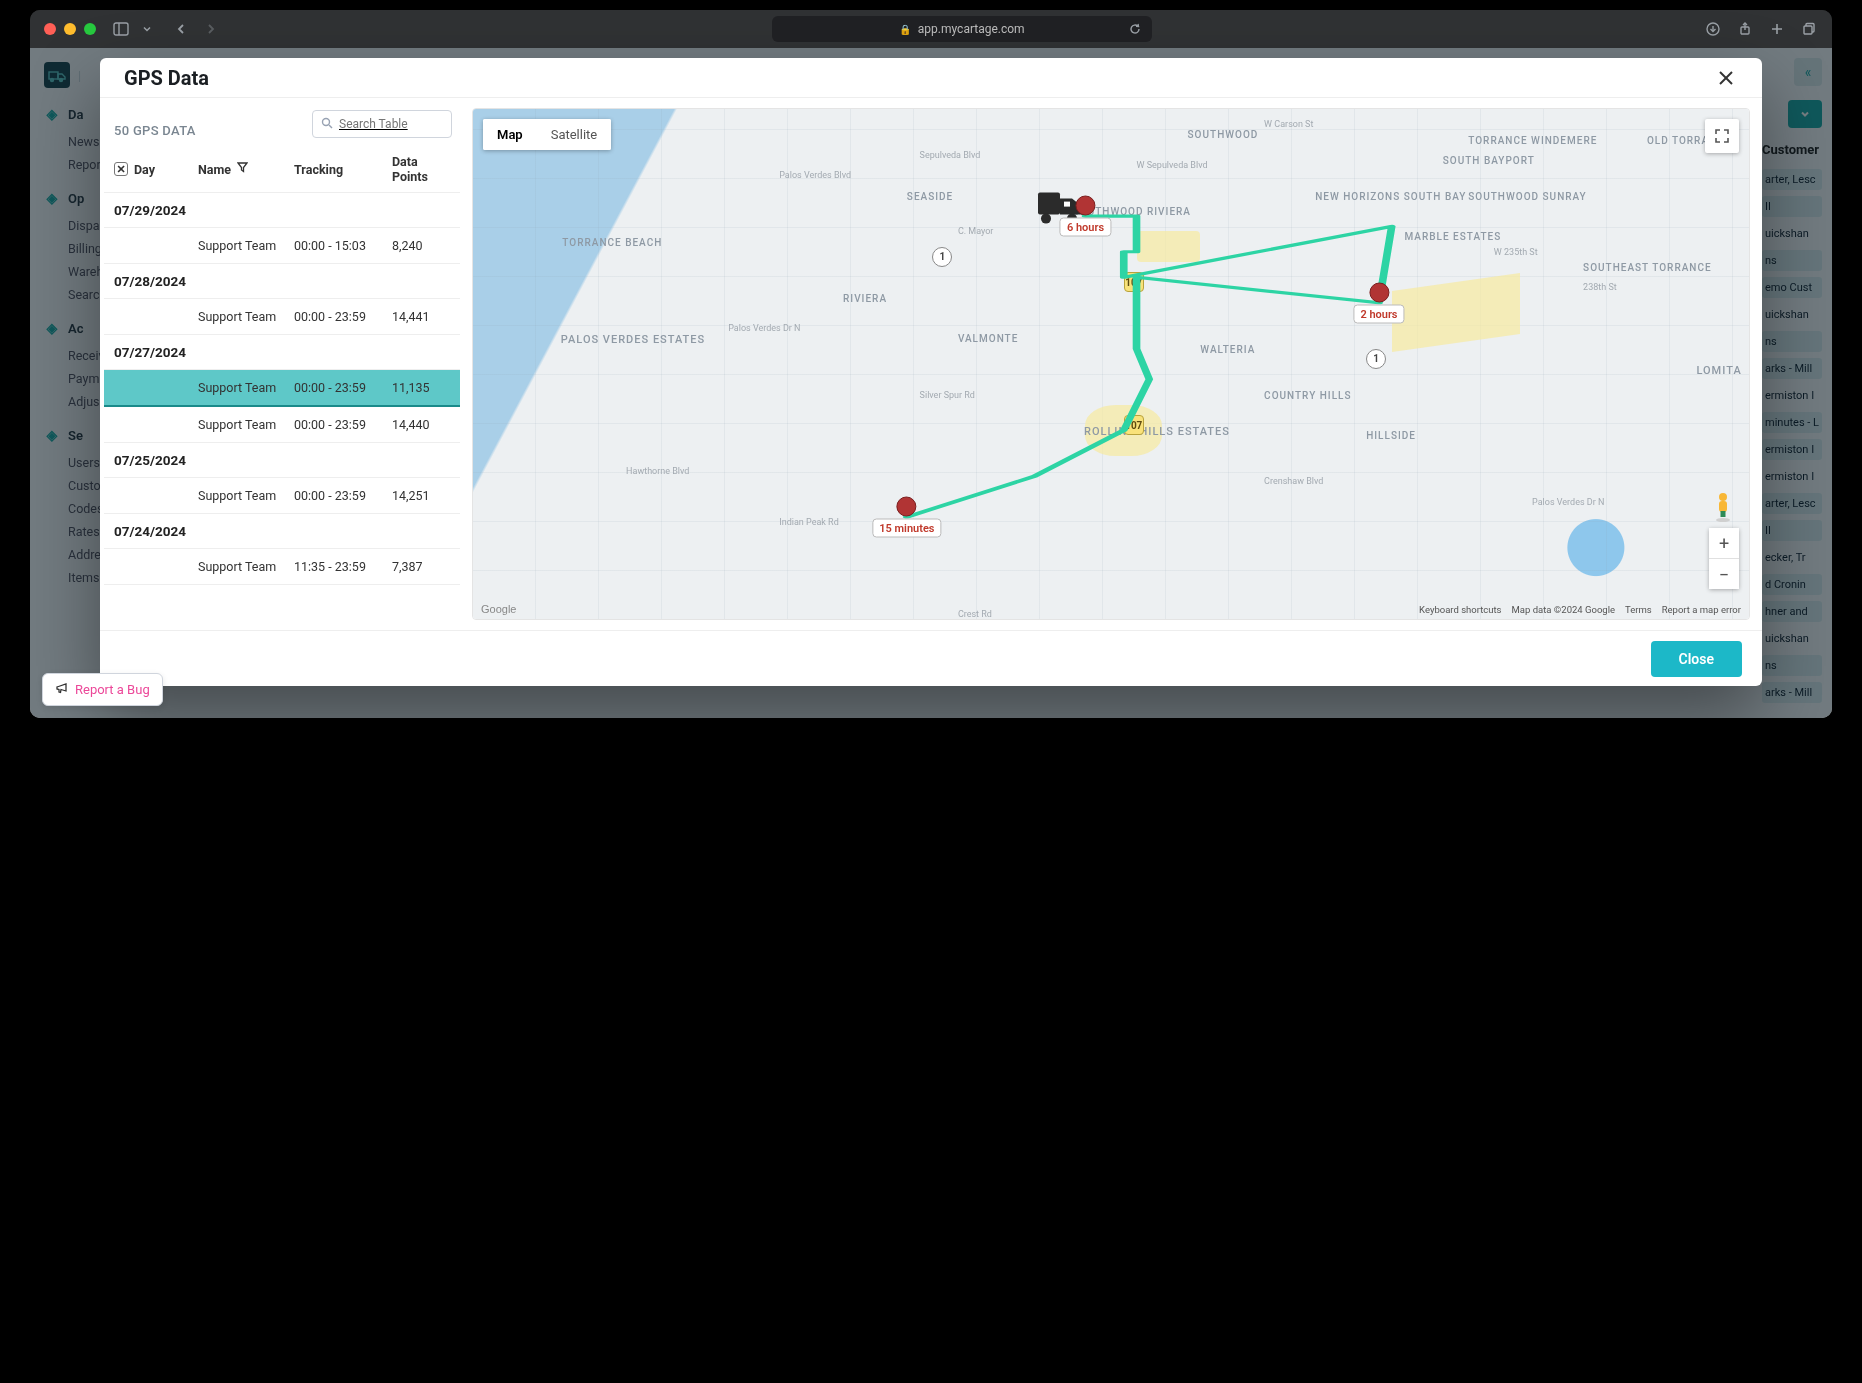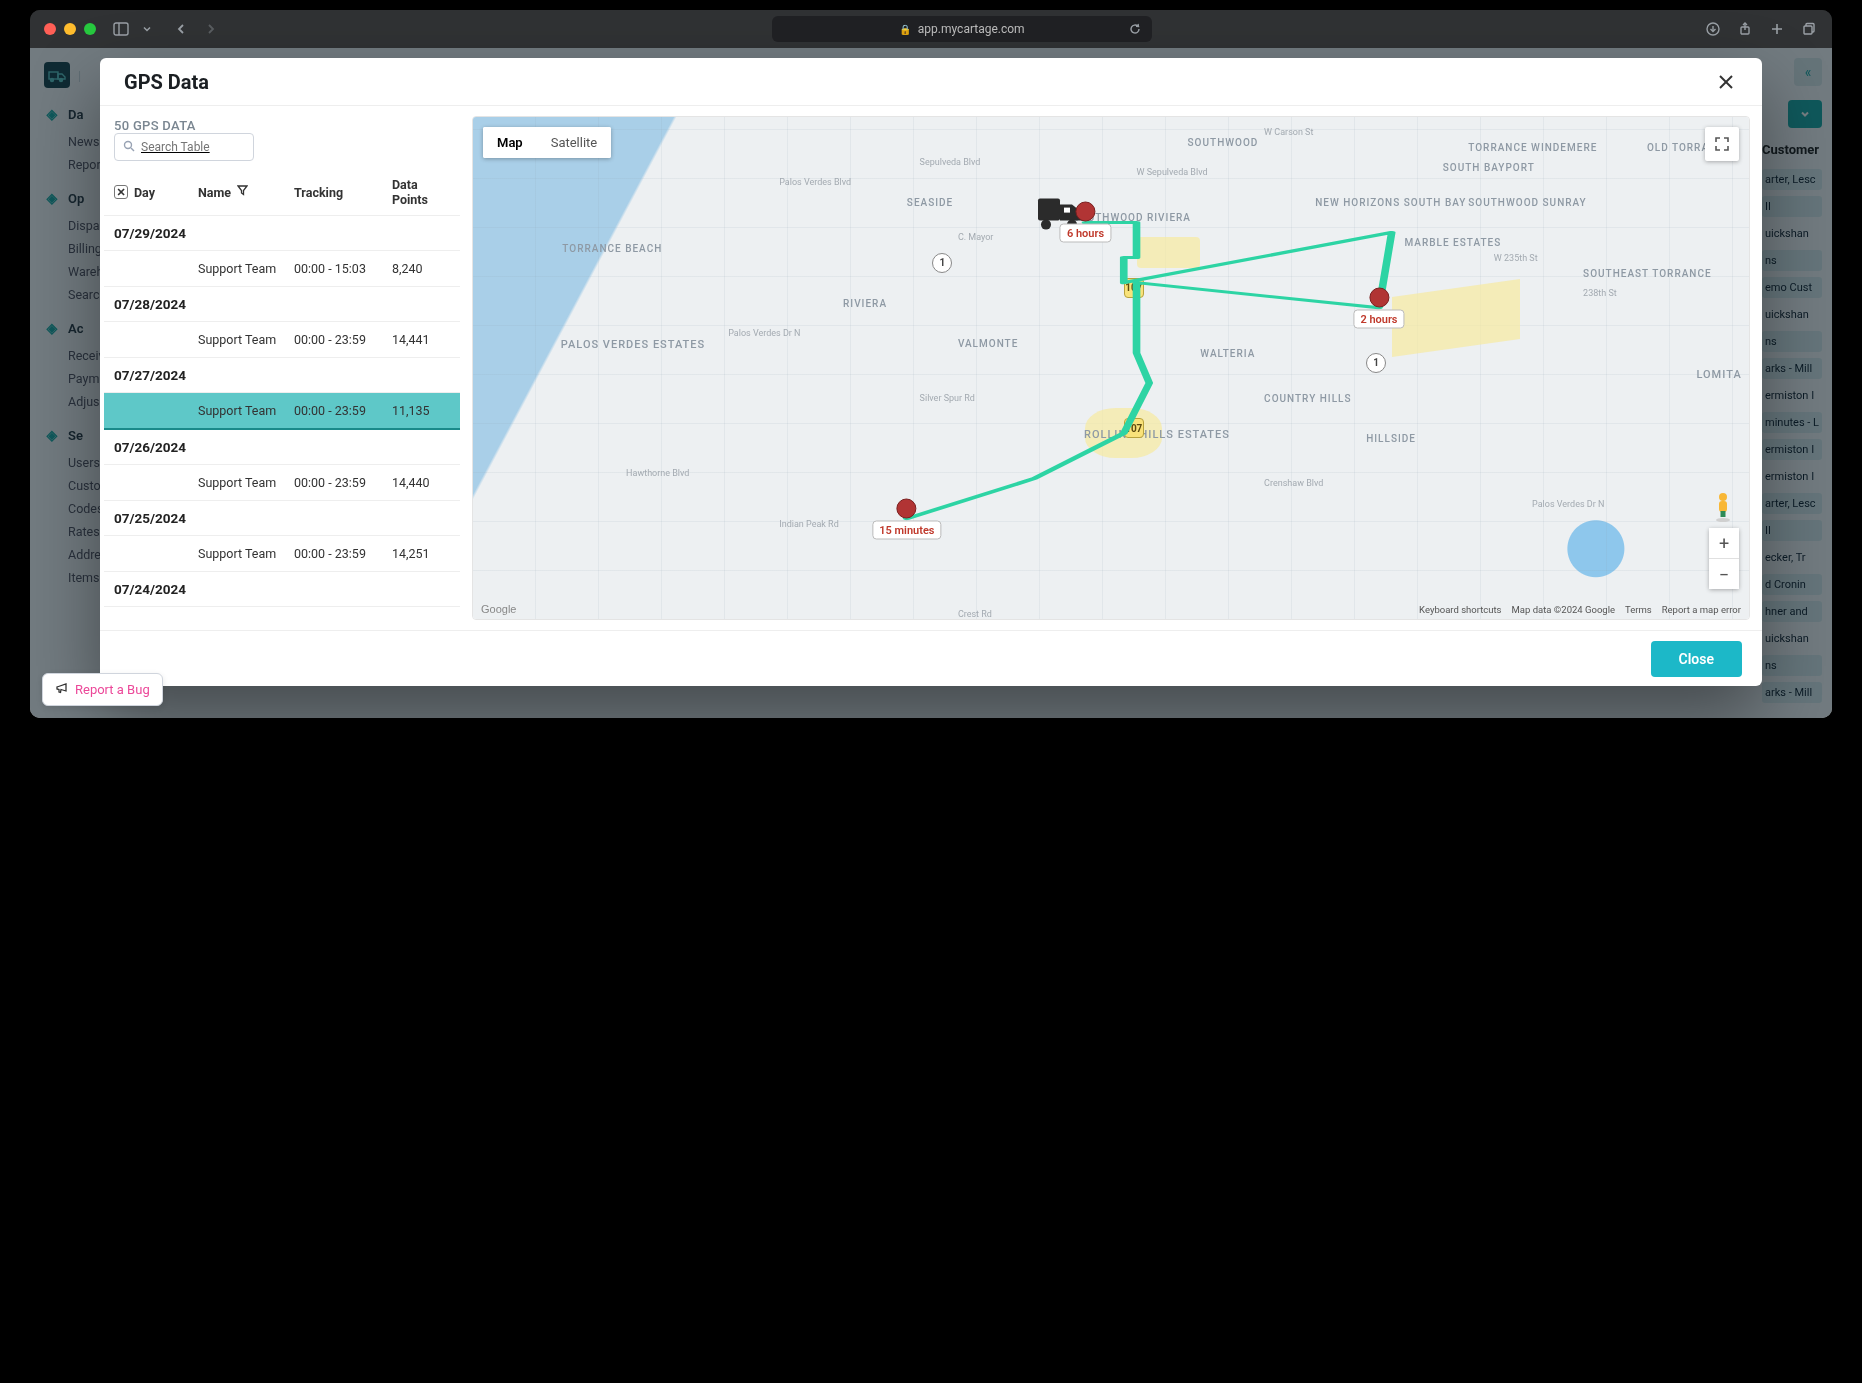--- a/index.html
+++ b/index.html
@@ -36,30 +36,30 @@
 .right-panel .hdr { font-weight:700; font-size:13px; color:#222; padding:4px 0 6px; }
 .right-panel .chip { font-size:11px; color:#123; background:#d9ecef; border-radius:3px; padding:4px 3px; margin:6px 0; white-space:nowrap; overflow:hidden; }
 .right-panel .chip.plain { background:transparent; }
 
 
 .bug-pill { position:absolute; left:12px; bottom:12px; background:#fff; border:1px solid #d0d5dd; border-radius:6px; padding:7px 12px; font-size:13px; color:#ec4899; display:flex; align-items:center; gap:6px; box-shadow:0 2px 6px rgba(0,0,0,.1); z-index:50;}
 
 
 .backdrop { position:absolute; top:38px; left:0; right:0; bottom:0; background:rgba(6,20,27,0.55); }
 .modal { position:absolute; top:48px; left:70px; right:70px; bottom:32px; background:#fff; border-radius:6px; box-shadow:0 30px 70px rgba(0,0,0,.4); display:flex; flex-direction:column; overflow:hidden; }
-.modal-hdr { height:48px; display:flex; align-items:center; justify-content:space-between; padding:0 24px; border-bottom:1px solid #eee; }
+.modal-hdr { height:40px; display:flex; align-items:center; justify-content:space-between; padding:0 24px; border-bottom:1px solid #eee; }
 .modal-title { font-size:20px; font-weight:700; color:#1b1f23; }
 .modal-close { width:24px; height:24px; display:flex; align-items:center; justify-content:center; font-size:20px; color:#333; cursor:pointer; }
 .modal-body { flex:1; display:flex; padding: 10px 12px 10px 0; gap: 12px; overflow:hidden; }
 .modal-foot { height:56px; border-top:1px solid #eee; display:flex; align-items:center; justify-content:flex-end; padding:0 20px; }
 .btn-close { background:#1cb8c8; color:#fff; border:none; border-radius:4px; padding: 10px 28px; font-size:14px; font-weight:600; cursor:pointer;}
 
 
 .table-panel { width:360px; display:flex; flex-direction:column; padding-left:4px; }
-.tp-top { display:flex; align-items:flex-start; justify-content:space-between; padding: 2px 8px 8px 10px; flex-direction: column; }
+.tp-top { display:flex; align-items:flex-end; justify-content:space-between; padding: 2px 8px 8px 10px; }
 .tp-count { color:#7a8691; font-size:13px; font-weight:500; letter-spacing:.3px; }
 .tp-search { width:140px; height:28px; border:1px solid #d0d5dd; border-radius:4px; display:flex; align-items:center; padding:0 8px; gap:6px; color:#98a2b3; font-size:12px; }
 .tp-search input { border:none; outline:none; width:100%; font-size:12px; background:transparent;text-decoration:underline; }
 .tbl-head { display:flex; align-items:center; padding:8px 10px; font-size:12.5px; font-weight:700; color:#333; border-bottom:1px solid #eee; }
 .col-day { width:84px; display:flex; align-items:center; gap:6px;}
 .col-name { width:96px; display:flex; align-items:center; gap:6px;}
 .col-track { width:98px; }
 .col-data { flex:1; }
 .tbl-scroll { flex:1; overflow-y:auto; }
 .date-row { padding:9px 10px; font-size:13.5px; font-weight:700; color:#222; border-bottom:1px solid #eee; }
@@ -317,21 +317,20 @@
                 <div class="c-track">00:00 - 23:59</div>
                 <div class="c-data">14,441</div>
               </div>
               <div class="date-row">07/27/2024</div>
               <div class="data-row selected">
                 <div class="c-day"></div>
                 <div class="c-name">Support Team</div>
                 <div class="c-track">00:00 - 23:59</div>
                 <div class="c-data">11,135</div>
               </div>
-              <div class="date-row">07/26/2024</div>
               <div class="data-row">
                 <div class="c-day"></div>
                 <div class="c-name">Support Team</div>
                 <div class="c-track">00:00 - 23:59</div>
                 <div class="c-data">14,440</div>
               </div>
               <div class="date-row">07/25/2024</div>
               <div class="data-row">
                 <div class="c-day"></div>
                 <div class="c-name">Support Team</div>

